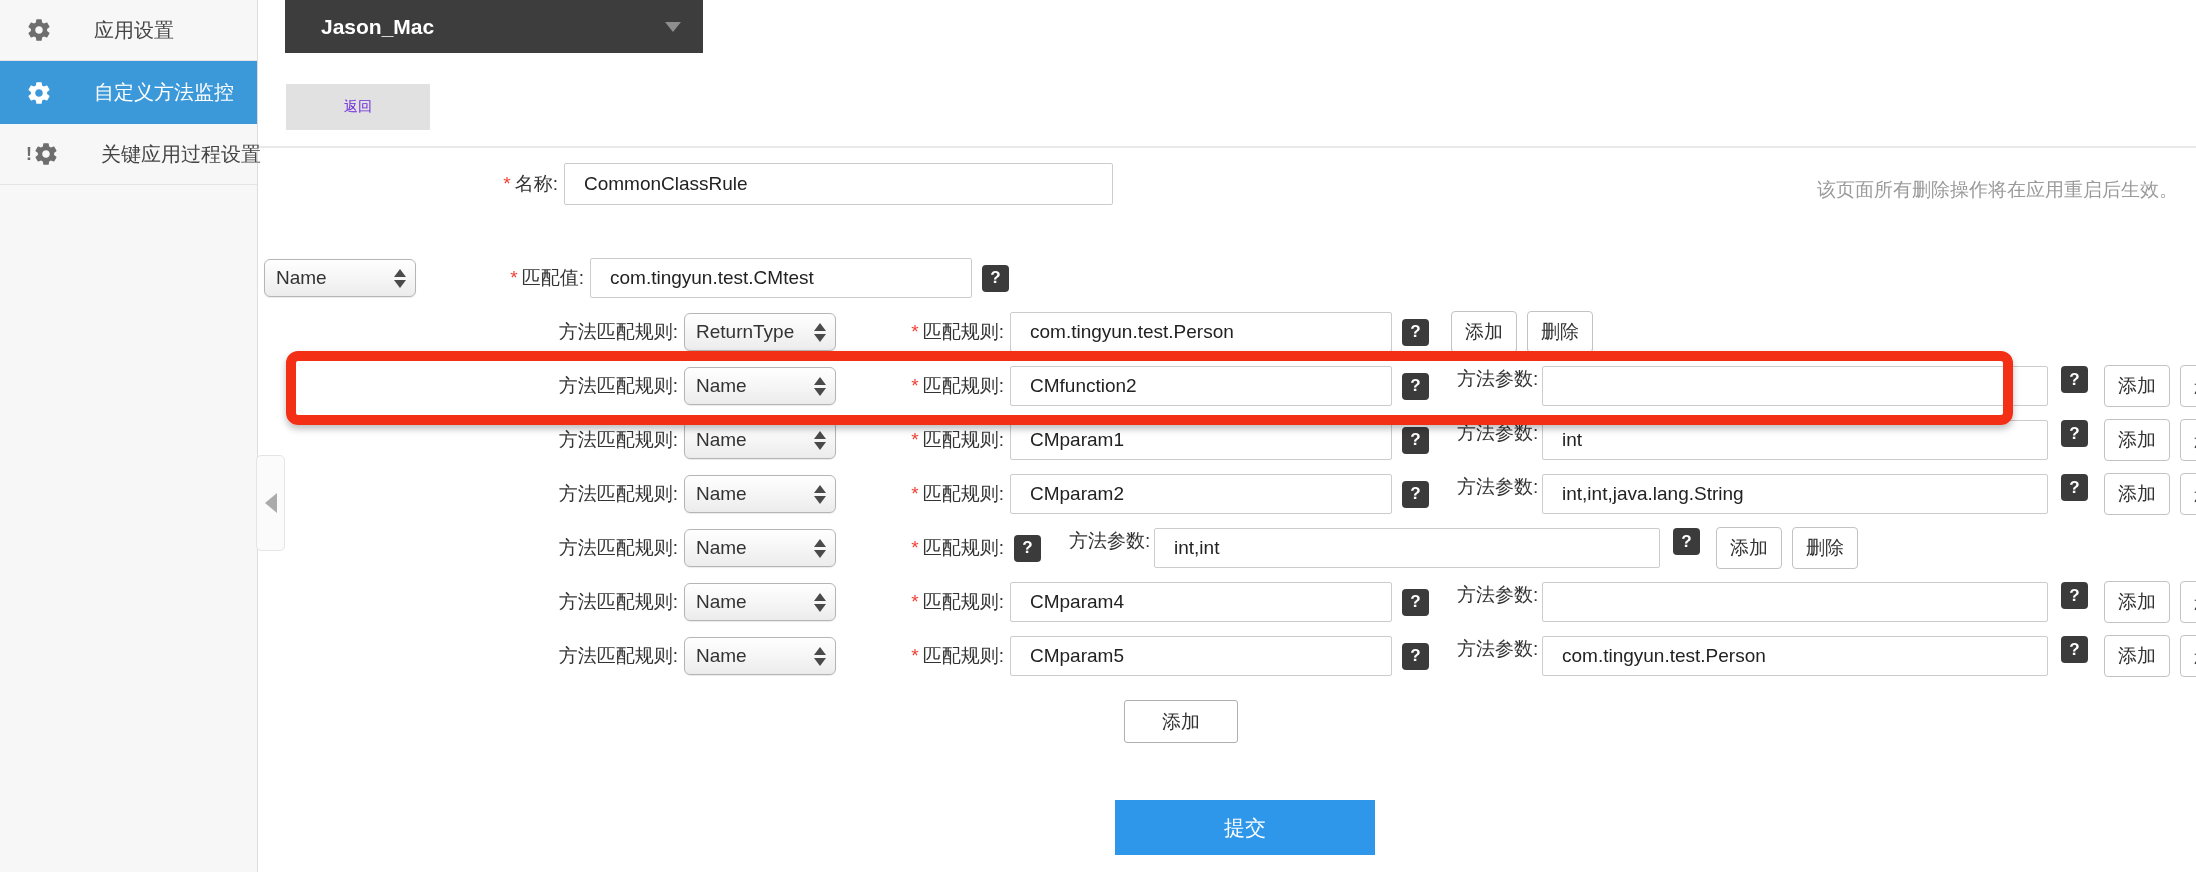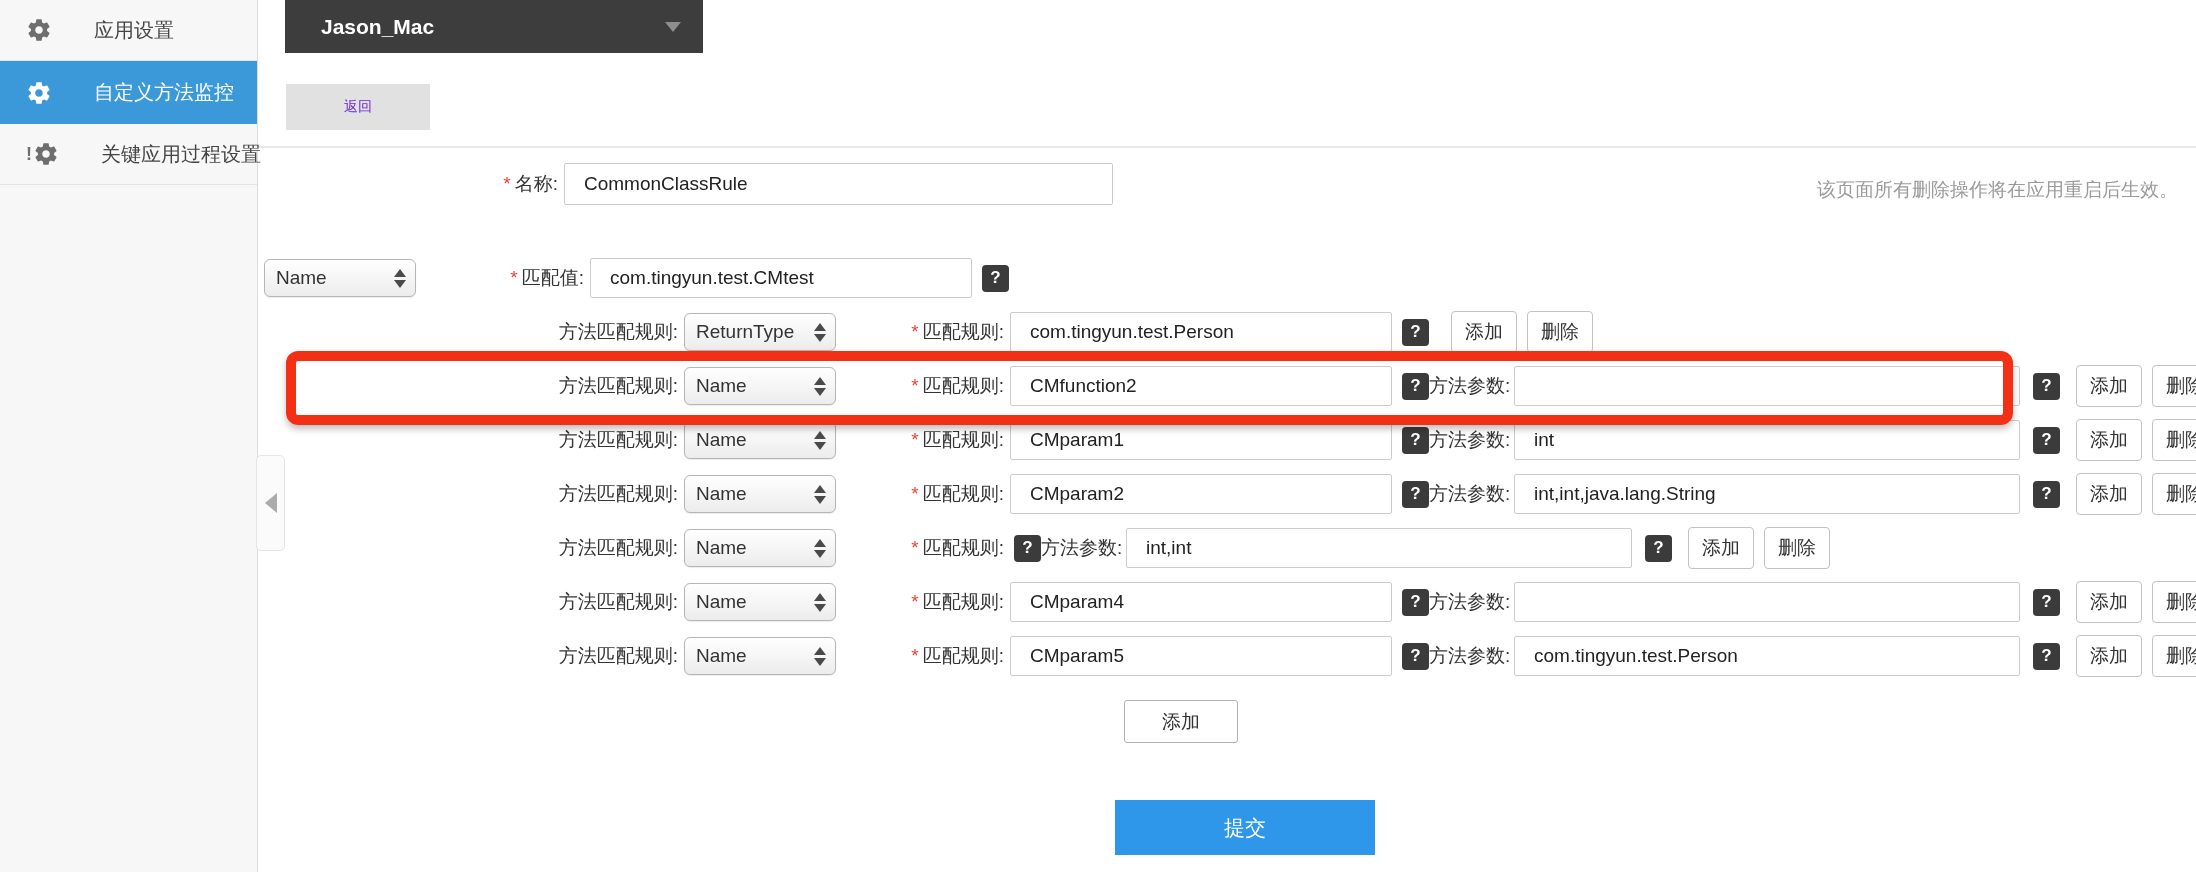--- a/index.html
+++ b/index.html
@@ -68,21 +68,21 @@
     border-radius:4px; color:#fff; font-size:17px; font-weight:bold;
     display:flex; align-items:center; justify-content:center; cursor:pointer;
     flex:0 0 auto; }
   .help.h2 { margin-left:13px; }
   .row-btn { width:66px; height:42px; background:#fff; border:1px solid #c3c3c3;
     border-radius:4px; font-size:19px; color:#333; cursor:pointer;
     font-family:inherit; }
   .row-btn.add { margin-left:16px; }
   .row-btn.del { margin-left:10px; }
   .no-params .row-btn.add { margin-left:22px; }
-  .params-group { display:flex; align-items:center; }
+  .params-group { display:flex; align-items:flex-start;margin-left:28px; }
   
   .bottom-add { position:absolute; left:1124px; top:700px; width:114px; height:43px;
     background:#fff; border:1px solid #b0b0b0; border-radius:3px; font-size:19px;
     color:#333; cursor:pointer; font-family:inherit; }
   .submit-btn { position:absolute; left:1115px; top:800px; width:260px; height:55px;
     background:#2e97e9; border:none; color:#fff; font-size:21px; cursor:pointer;
     font-family:inherit; }
   
   .red-highlight { position:absolute; left:286px; top:351px; width:1727px;
     height:74px; border:10px solid #f33016; border-radius:12px;

